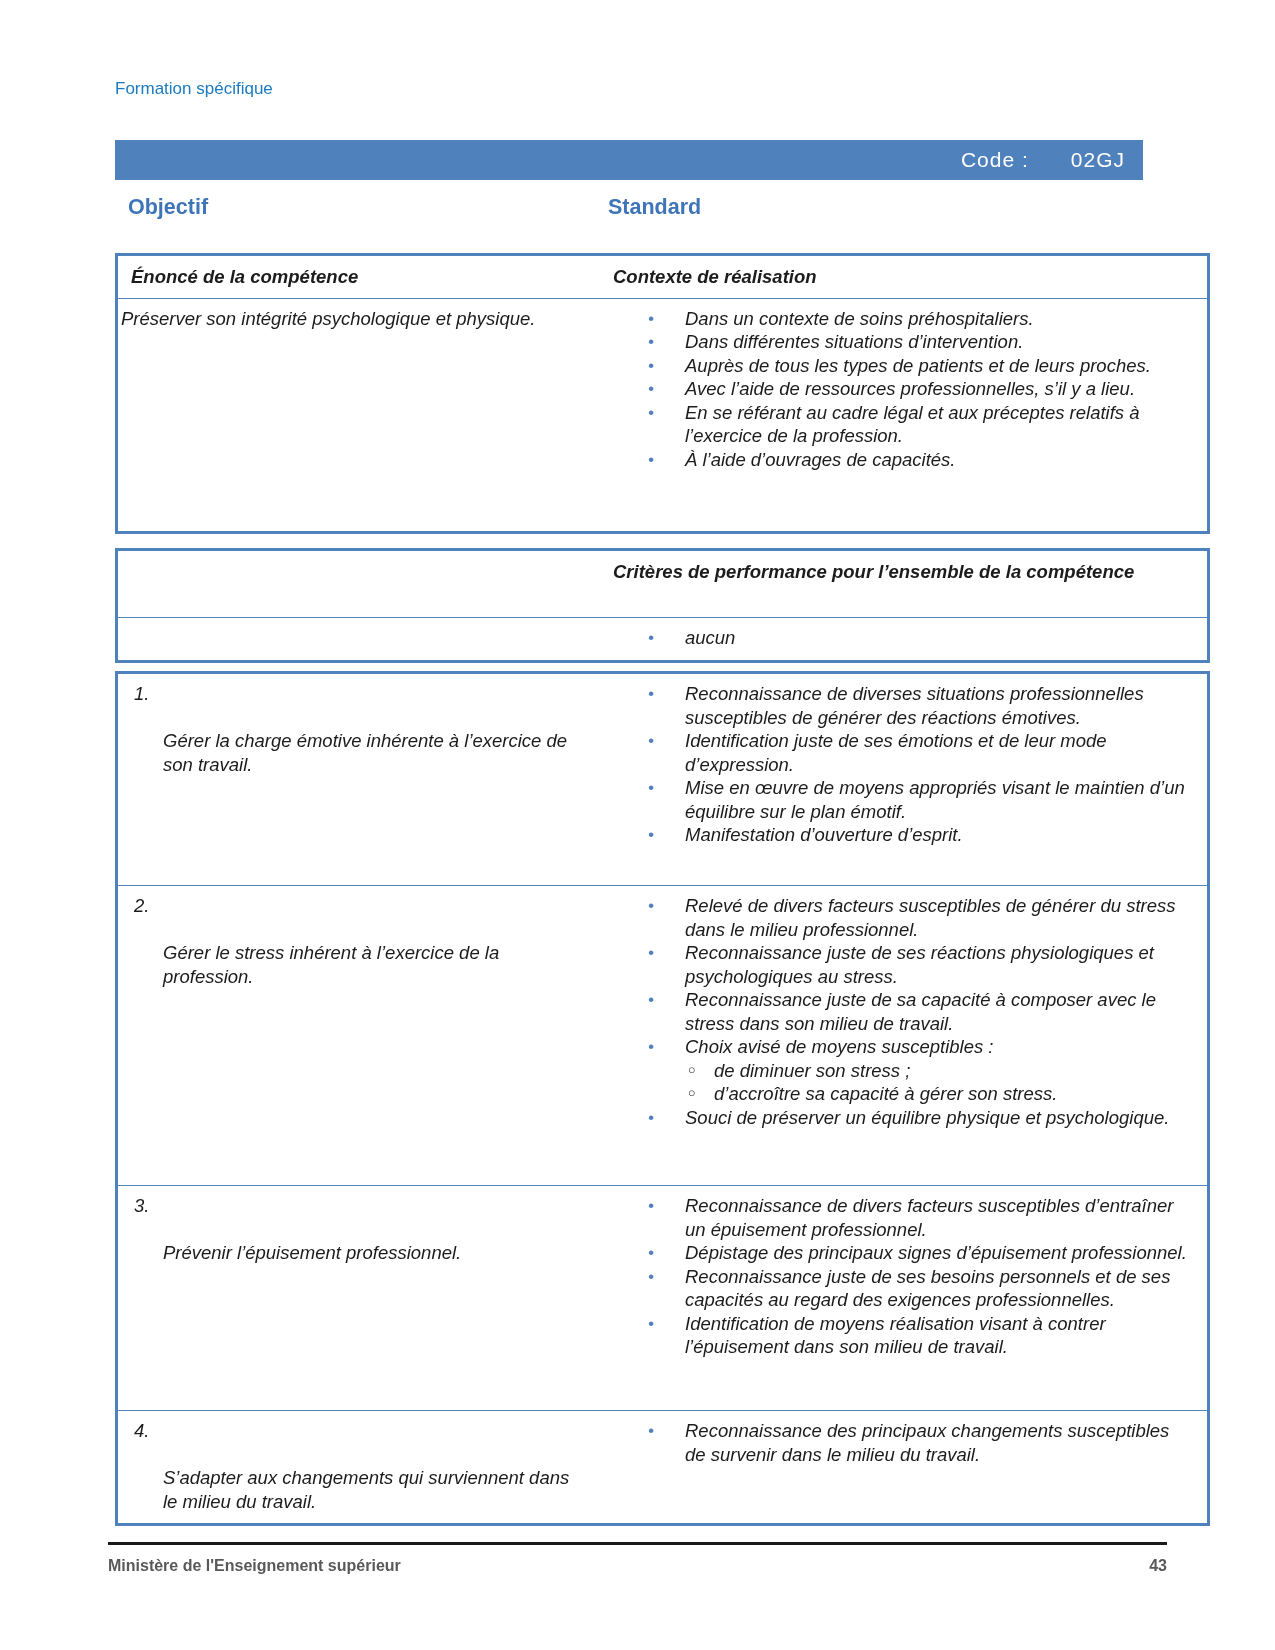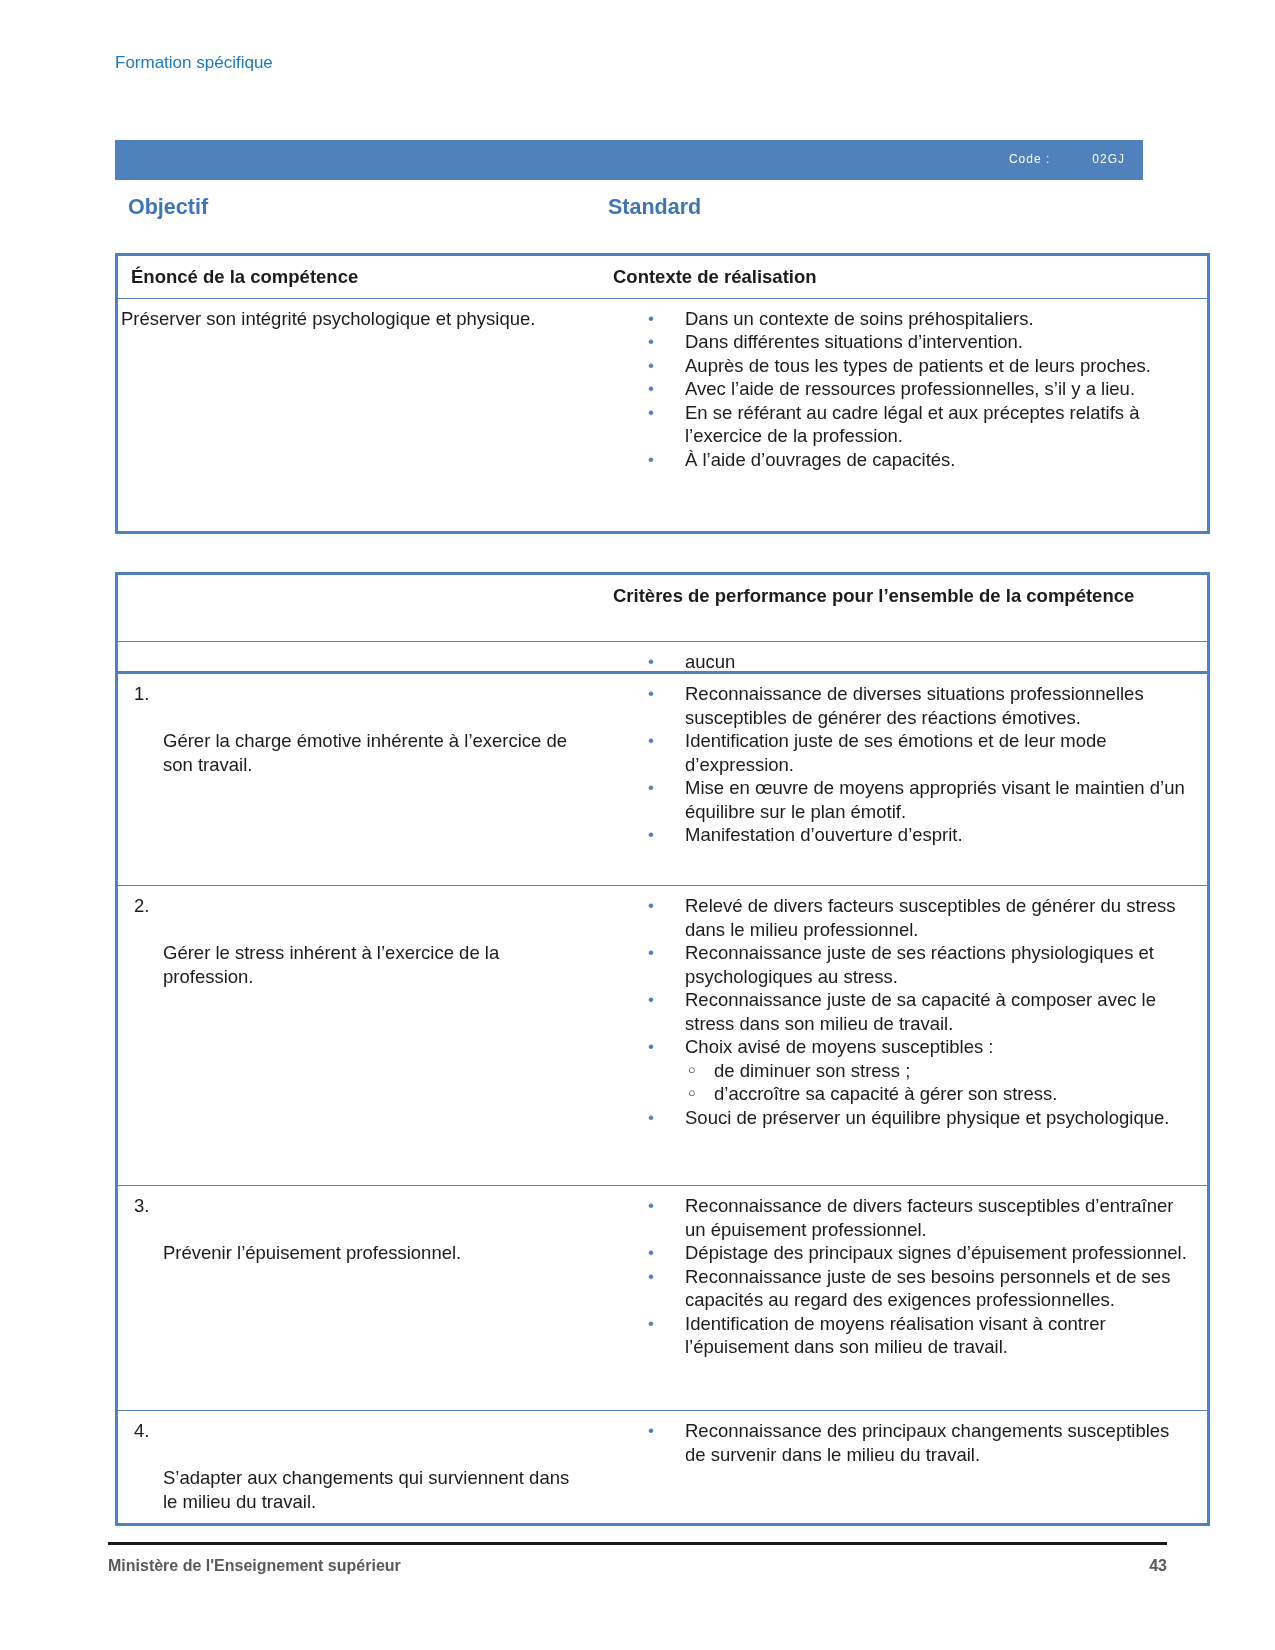--- a/index.html
+++ b/index.html
@@ -2,45 +2,45 @@
 <html lang="fr"><head>
 <meta charset="utf-8">
 <style>
   html,body{margin:0;padding:0;background:#ffffff;}
   .page{
     position:relative;width:1275px;height:1650px;background:#ffffff;
     font-family:"Liberation Sans","DejaVu Sans",sans-serif;
     color:#1c1c1c;font-size:18.5px;line-height:23.5px;overflow:hidden;
   }
   .section-label{
-    position:absolute;left:115px;top:51px;
+    position:absolute;left:115px;top:77px;
     color:#1b7ac2;font-size:17px;font-weight:400;
   }
   .code-bar{
     position:absolute;left:115px;top:140px;width:1028px;height:40px;
     background:#4f81bd;display:flex;align-items:center;justify-content:flex-end;
     box-sizing:border-box;padding-right:18px;
   }
   .code-bar .code-label,.code-bar .code-value{
-    color:#ffffff;font-size:12px;letter-spacing:1px;
+    color:#ffffff;font-size:21px;letter-spacing:1px;
   }
   .code-bar .code-value{margin-left:42px;}
   .col-headings{position:absolute;left:0;top:196px;width:1027px;height:30px;}
   .col-heading{
     position:absolute;color:#3e74b8;font-weight:bold;font-size:21.5px;
   }
   .col-heading.objectif{left:128px;}
   .col-heading.standard{left:608px;}
 
   .doc-table{
     position:absolute;left:115px;width:1095px;box-sizing:border-box;
-    border:3px solid #4f81bd;background:#fff;
+    border:3px solid #4f81bd;background:#fff;font-style:italic;
   }
   .t-enonce{top:253px;}
-  .t-ensemble{top:548px;margin-top:24px;}
+  .t-ensemble{top:548px;}
   .t-elements{top:671px;}
 
   .t-row{display:flex;box-sizing:border-box;}
   .t-row + .t-row{border-top:1.5px solid #5585bf;justify-content:center;}
   .cell-left{width:480px;box-sizing:border-box;padding:8px 14px 10px 8px;}
   .cell-right{flex:1;box-sizing:border-box;padding:8px 6px 10px 0;}
   .hdr{font-weight:bold;padding-top:9px;padding-bottom:9px;}
   .cell-left.hdr{padding-left:13px;}
   .cell-right.hdr{padding-left:15px;}
 

